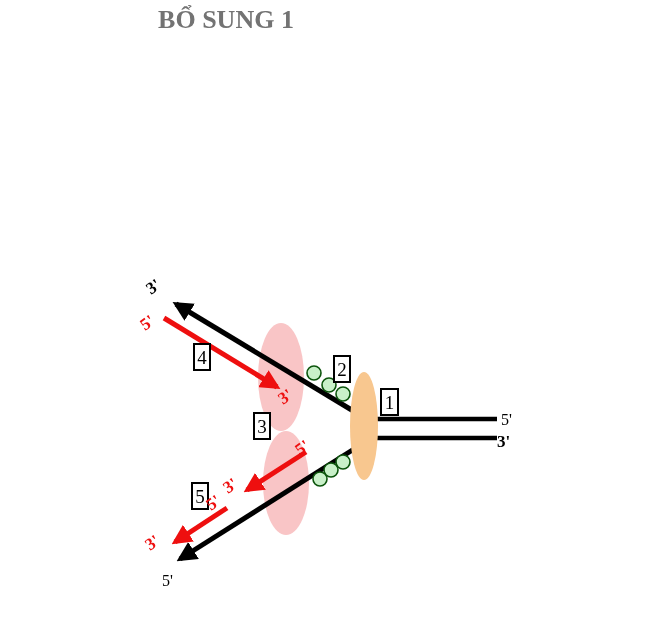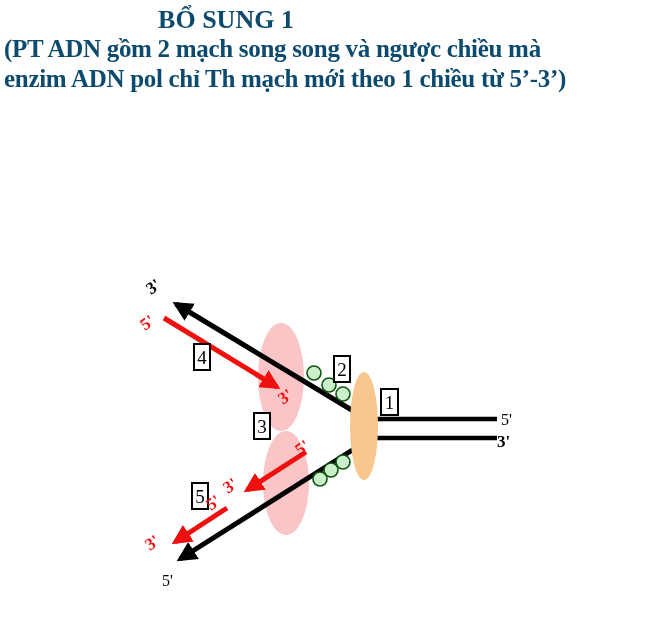--- a/index.html
+++ b/index.html
@@ -3,21 +3,21 @@
 <meta charset="utf-8">
 <style>
   html,body{margin:0;padding:0;}
   body{background:#fff;}
   .page{
     position:relative;
     width:650px;height:624px;
     background:#ffffff;
     overflow:hidden;
     font-family:"Liberation Serif","DejaVu Serif",serif;
-    color:#0c4a6e;
+    color:#737373;
     text-decoration:underline;
   }
   .title{
     position:absolute;left:0;top:5px;width:452px;
     text-align:center;
     font-size:26px;font-weight:bold;
     white-space:pre-line;
   }
   .para{
     position:absolute;
@@ -32,22 +32,20 @@
   .endlbl{font-family:"Liberation Serif","DejaVu Serif",serif;font-size:17px;font-weight:bold;}
   .endlbl.red{fill:#ee0f0f;}
   .endlbl.reg{font-weight:normal;font-size:16px;}
 </style>
 </head>
 <body>
 
 <div class="page">
 
   <div class="title">BỔ SUNG 1</div>
-  <div class="para intro">(PT ADN gồm 2 mạch song song và ngược chiều mà
-enzim ADN pol chỉ Th mạch mới theo 1 chiều từ 5’-3’)</div>
 
   <svg class="diagram" width="650" height="624" viewBox="0 0 650 624" xmlns="http://www.w3.org/2000/svg">
     <defs>
       <marker id="mb" viewBox="0 0 10 10" refX="8" refY="5" markerWidth="4" markerHeight="4" orient="auto" markerUnits="strokeWidth">
         <path d="M0 0 L10 5 L0 10 z" fill="#000000"></path>
       </marker>
       <marker id="mr" viewBox="0 0 10 10" refX="8" refY="5" markerWidth="4" markerHeight="4" orient="auto" markerUnits="strokeWidth">
         <path d="M0 0 L10 5 L0 10 z" fill="#ee0f0f"></path>
       </marker>
     </defs>

